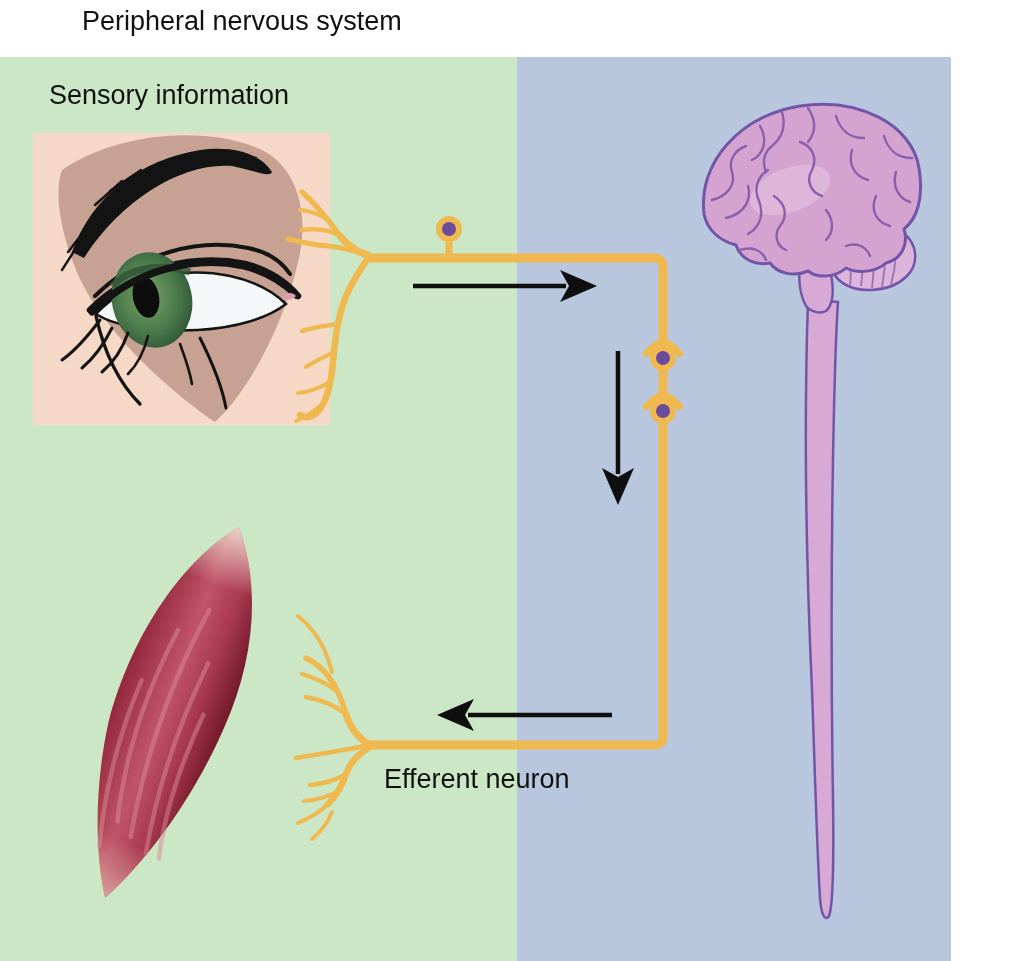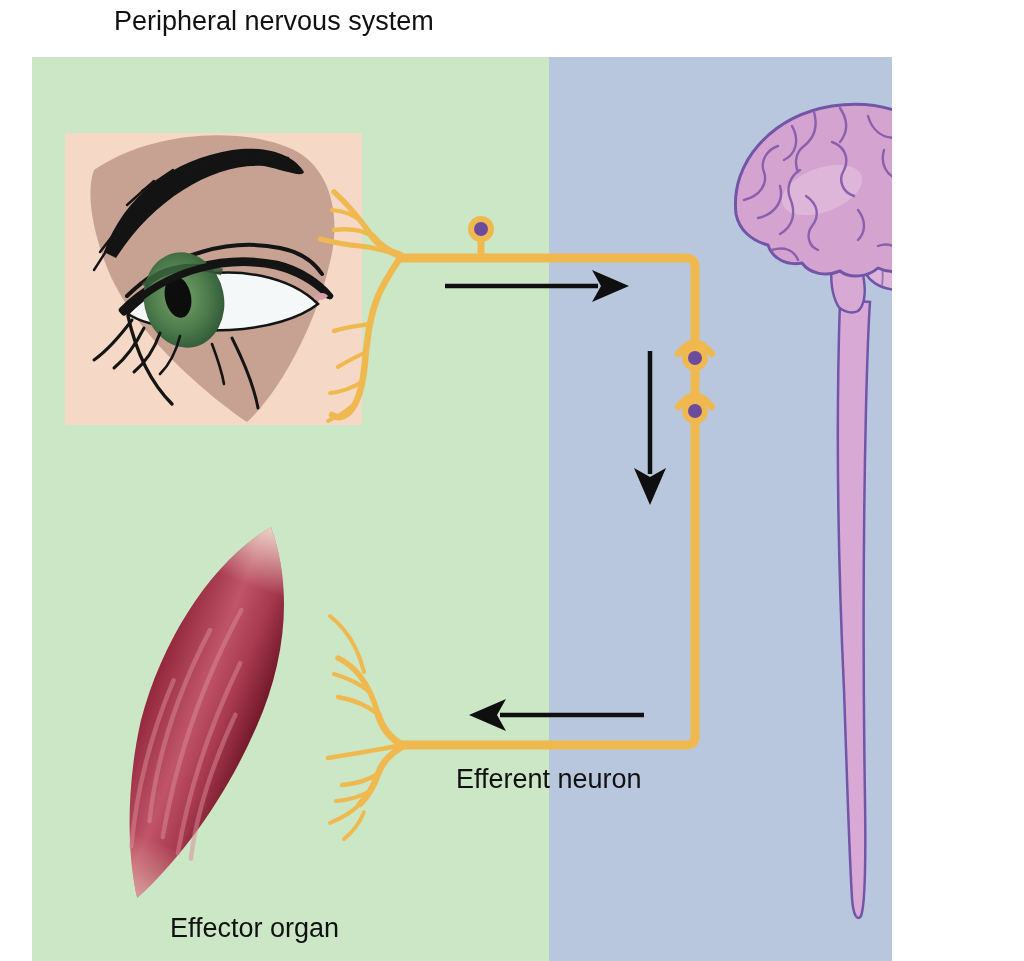--- a/index.html
+++ b/index.html
@@ -1,17 +1,17 @@
 <!DOCTYPE html>
 <html style="--panel-green: #cbe7c5; --panel-blue: #b9c7de; --eye-box: #f5d9c6; --skin-tan: #c7a292; --nerve-yellow: #f0b94f; --soma-purple: #6b4b9b; --arrow-black: #0f0f0f; --brain-pink: #d5a3d0; --brain-outline: #7156a8; --spinal-cord-pink: #d9a9d6; --muscle-red: #a52b42; --text-black: #111111;"><head>
 <meta charset="utf-8">
 <style>
   html,body{margin:0;padding:0;background:#ffffff;}
-  .stage{position:relative;width:860px;height:961px;background:#ffffff;overflow:hidden;
-         font-family:"Liberation Sans",sans-serif;margin-left:32px;}
+  .stage{position:relative;width:951px;height:961px;background:#ffffff;overflow:hidden;
+         font-family:"Liberation Sans",sans-serif;}
   .panel{position:absolute;top:57px;height:904px;}
   .panel.green{left:0;width:517px;background:var(--panel-green);}
   .panel.blue{left:517px;width:507px;background:var(--panel-blue);}
   .artwork{position:absolute;left:0;top:0;z-index:2;}
   .lbl{position:absolute;z-index:3;color:var(--text-black);font-size:27px;white-space:nowrap;}
   .title{position:absolute;top:6px;z-index:3;color:var(--text-black);font-size:27px;white-space:nowrap;}
   
   .nerve{stroke:var(--nerve-yellow);fill:none;stroke-linecap:round;stroke-linejoin:round;}
   .nerve-fill{fill:var(--nerve-yellow);}
   .soma-dot{fill:var(--soma-purple);}
@@ -202,15 +202,15 @@
         <path d="M896,172 C892,186 898,198 910,202"></path>
         <path d="M876,196 C870,210 876,222 890,226"></path>
         <path d="M774,196 C786,204 788,216 780,226 C774,234 776,246 786,250"></path>
         <path d="M740,250 C752,246 762,250 766,260"></path>
         <path d="M826,210 C834,220 834,232 826,240"></path>
         <path d="M846,246 C856,242 866,246 870,256"></path>
       </g>
     </g>
   </svg>
 
-  <div class="lbl" style="left:424px;top:764px;">Efferent neuron</div>
-  <div class="lbl" style="left:138px;top:913px;">Effector organ</div>
+  <div class="lbl" style="left:49px;top:80px;">Sensory information</div>
+  <div class="lbl" style="left:384px;top:764px;">Efferent neuron</div>
 </div>
 
 </body></html>

